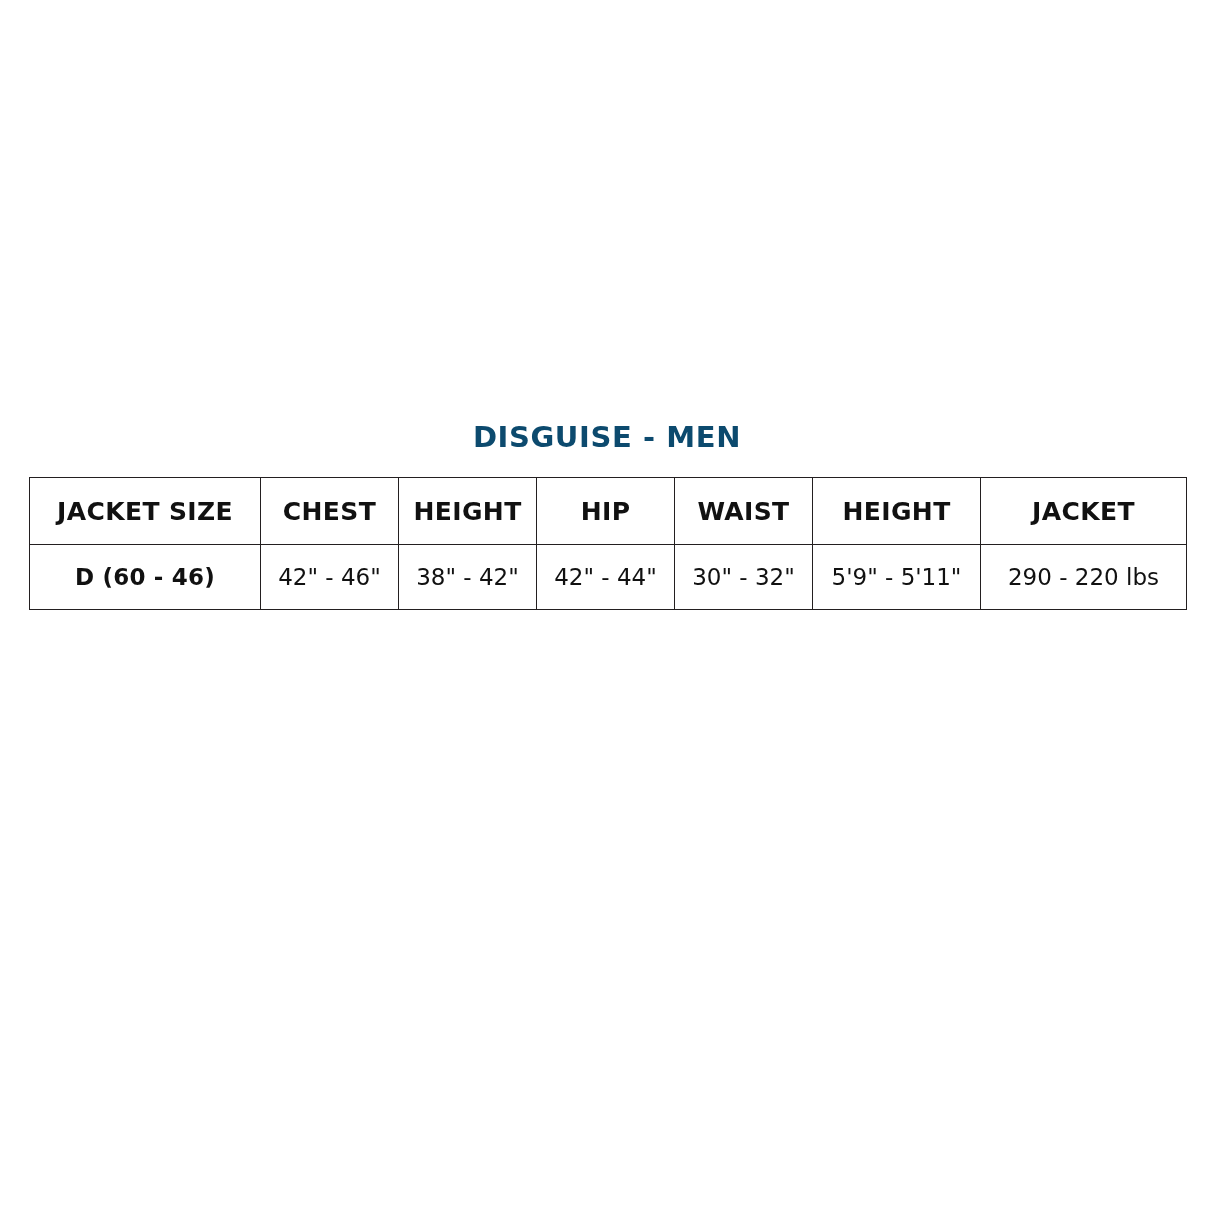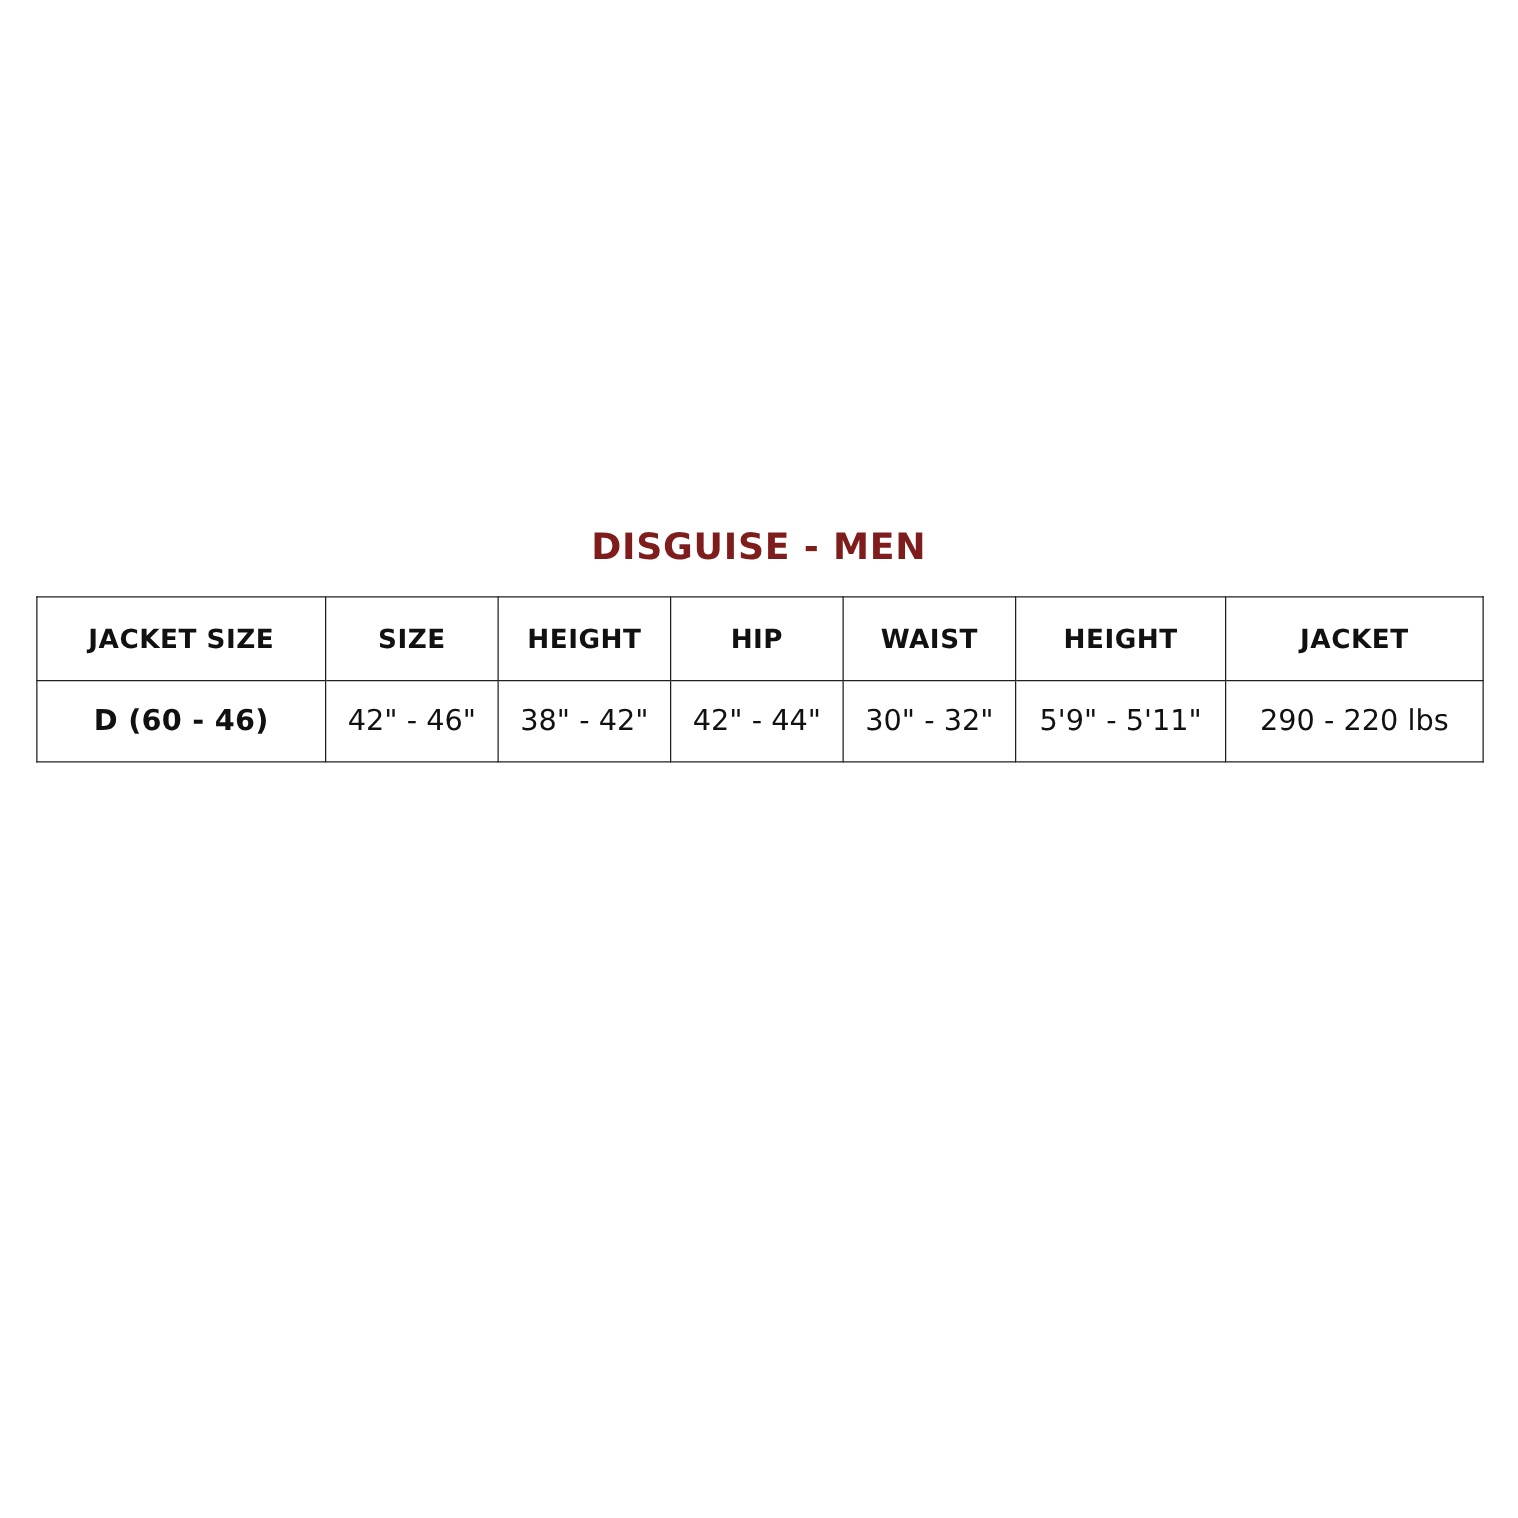--- a/index.html
+++ b/index.html
@@ -24,21 +24,21 @@
   }
   .chart-title {
     position: absolute;
     left: 0;
     top: 420px;
     width: 1214px;
     text-align: center;
     font-size: 29px;
     font-weight: 700;
     letter-spacing: 0.6px;
-    color: #7f1d1d;
+    color: #0c4a6e;
   }
   .size-table-wrap {
     position: absolute;
     left: 29px;
     top: 477px;
     width: 1157px;
   }
   table.size-table {
     border-collapse: collapse;
     width: 1157px;
@@ -47,21 +47,21 @@
   table.size-table td,
   table.size-table th {
     border: 1px solid #231f20;
     text-align: center;
     vertical-align: middle;
     padding: 0;
     color: #111111;
   }
   thead th {
     height: 66px;
-    font-size: 21px;
+    font-size: 25px;
     font-weight: 700;
     letter-spacing: 0.4px;
   }
   tbody td {
     height: 64px;
     font-size: 23px;
     font-weight: 400;
   }
   tbody td.rowhead {
     font-weight: 700;
@@ -91,21 +91,21 @@
           <col class="c1">
           <col class="c2">
           <col class="c3">
           <col class="c4">
           <col class="c5">
           <col class="c6">
       </colgroup>
       <thead>
         <tr>
           <th>JACKET SIZE</th>
-          <th>SIZE</th>
+          <th>CHEST</th>
           <th>HEIGHT</th>
           <th>HIP</th>
           <th>WAIST</th>
           <th>HEIGHT</th>
           <th>JACKET</th>
         </tr>
       </thead>
       <tbody>
         <tr>
           <td class="rowhead">D (60 - 46)</td>

